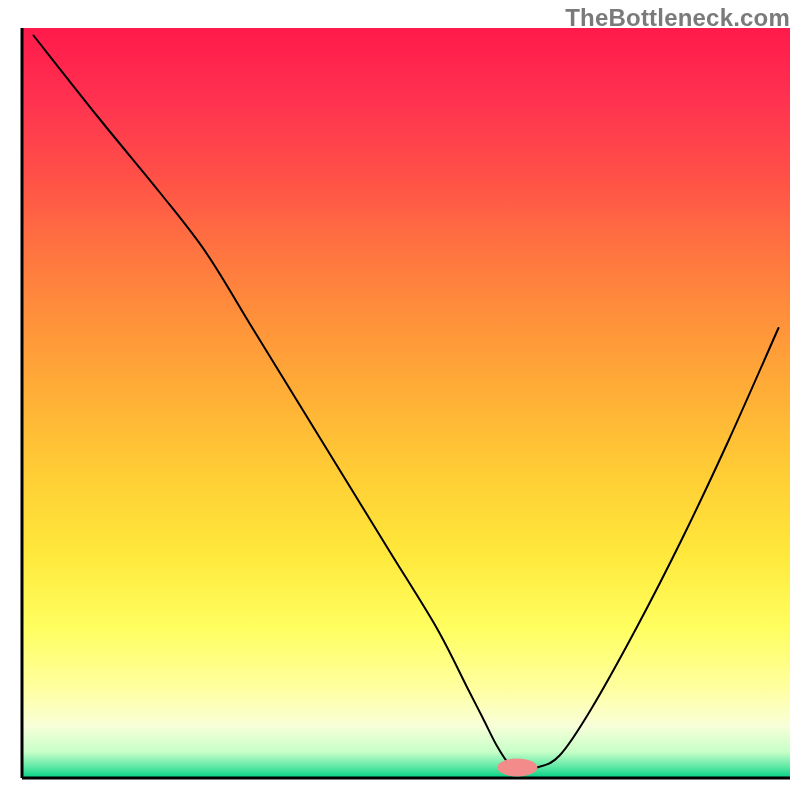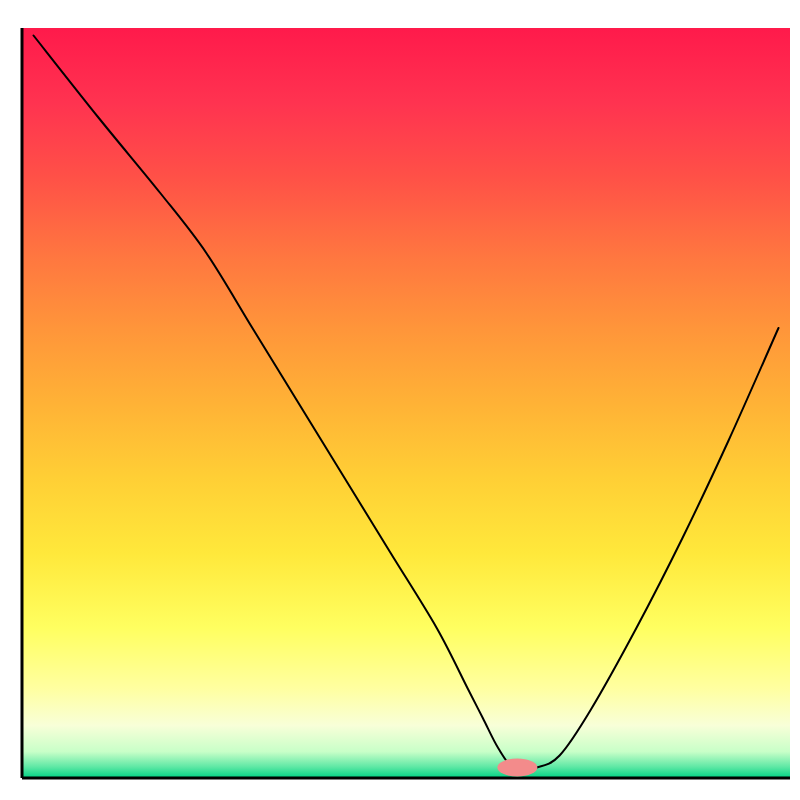--- a/index.html
+++ b/index.html
@@ -54,13 +54,14 @@
     <rect id="plot-bg" fill="url(#bg-grad)" x="22" y="28" width="768" height="750"></rect>
 
     <line id="y-axis" stroke="#000" stroke-width="3" x1="22" y1="28" x2="22" y2="778"></line>
     <line id="x-axis" stroke="#000" stroke-width="3" x1="22" y1="778" x2="790" y2="778"></line>
 
     <path id="curve" fill="none" stroke-linecap="round" stroke-linejoin="round" d="M 33.519999999999996 35.5 C 44.4 49.25, 77.68 91.75, 98.80000000000001 118 C 119.92000000000002 144.25, 142.32000000000002 170.5, 160.24 193 C 178.16 215.5, 190.96 230.5, 206.32 253 C 221.67999999999998 275.5, 237.03999999999996 303, 252.39999999999998 328 C 267.76 353, 283.12 378, 298.48 403 C 313.84000000000003 428, 329.2 453, 344.56 478 C 359.92 503, 375.28 528, 390.64 553 C 406 578, 423.92 605.5, 436.72 628 C 449.52000000000004 650.5, 459.75999999999993 673, 467.43999999999994 688 C 475.11999999999995 703, 477.67999999999995 708, 482.79999999999995 718 C 487.91999999999996 728, 493.03999999999996 739.75, 498.15999999999997 748 C 503.28 756.25, 507.11999999999995 764.25, 513.52 767.5 C 519.92 770.75, 528.8800000000001 769.5, 536.5600000000001 767.5 C 544.24 765.5, 550.6399999999999 765, 559.5999999999999 755.5 C 568.56 746, 577.5199999999999 731.75, 590.3199999999999 710.5 C 603.12 689.25, 621.0400000000001 656.75, 636.4000000000001 628 C 651.7600000000001 599.25, 667.12 569.25, 682.48 538 C 697.84 506.75, 712.5600000000001 475.5, 728.5600000000001 440.5 C 744.5600000000001 405.5, 770.1600000000001 346.75, 778.48 328" stroke="#000000" stroke-width="2"></path>
 
     <ellipse id="marker" cx="517.36" cy="767.5" rx="19.968000000000004" ry="9" fill="#f38b8b"></ellipse>
   </svg>
 
+  <div class="watermark">TheBottleneck.com</div>
 </div>
 
 </body></html>

